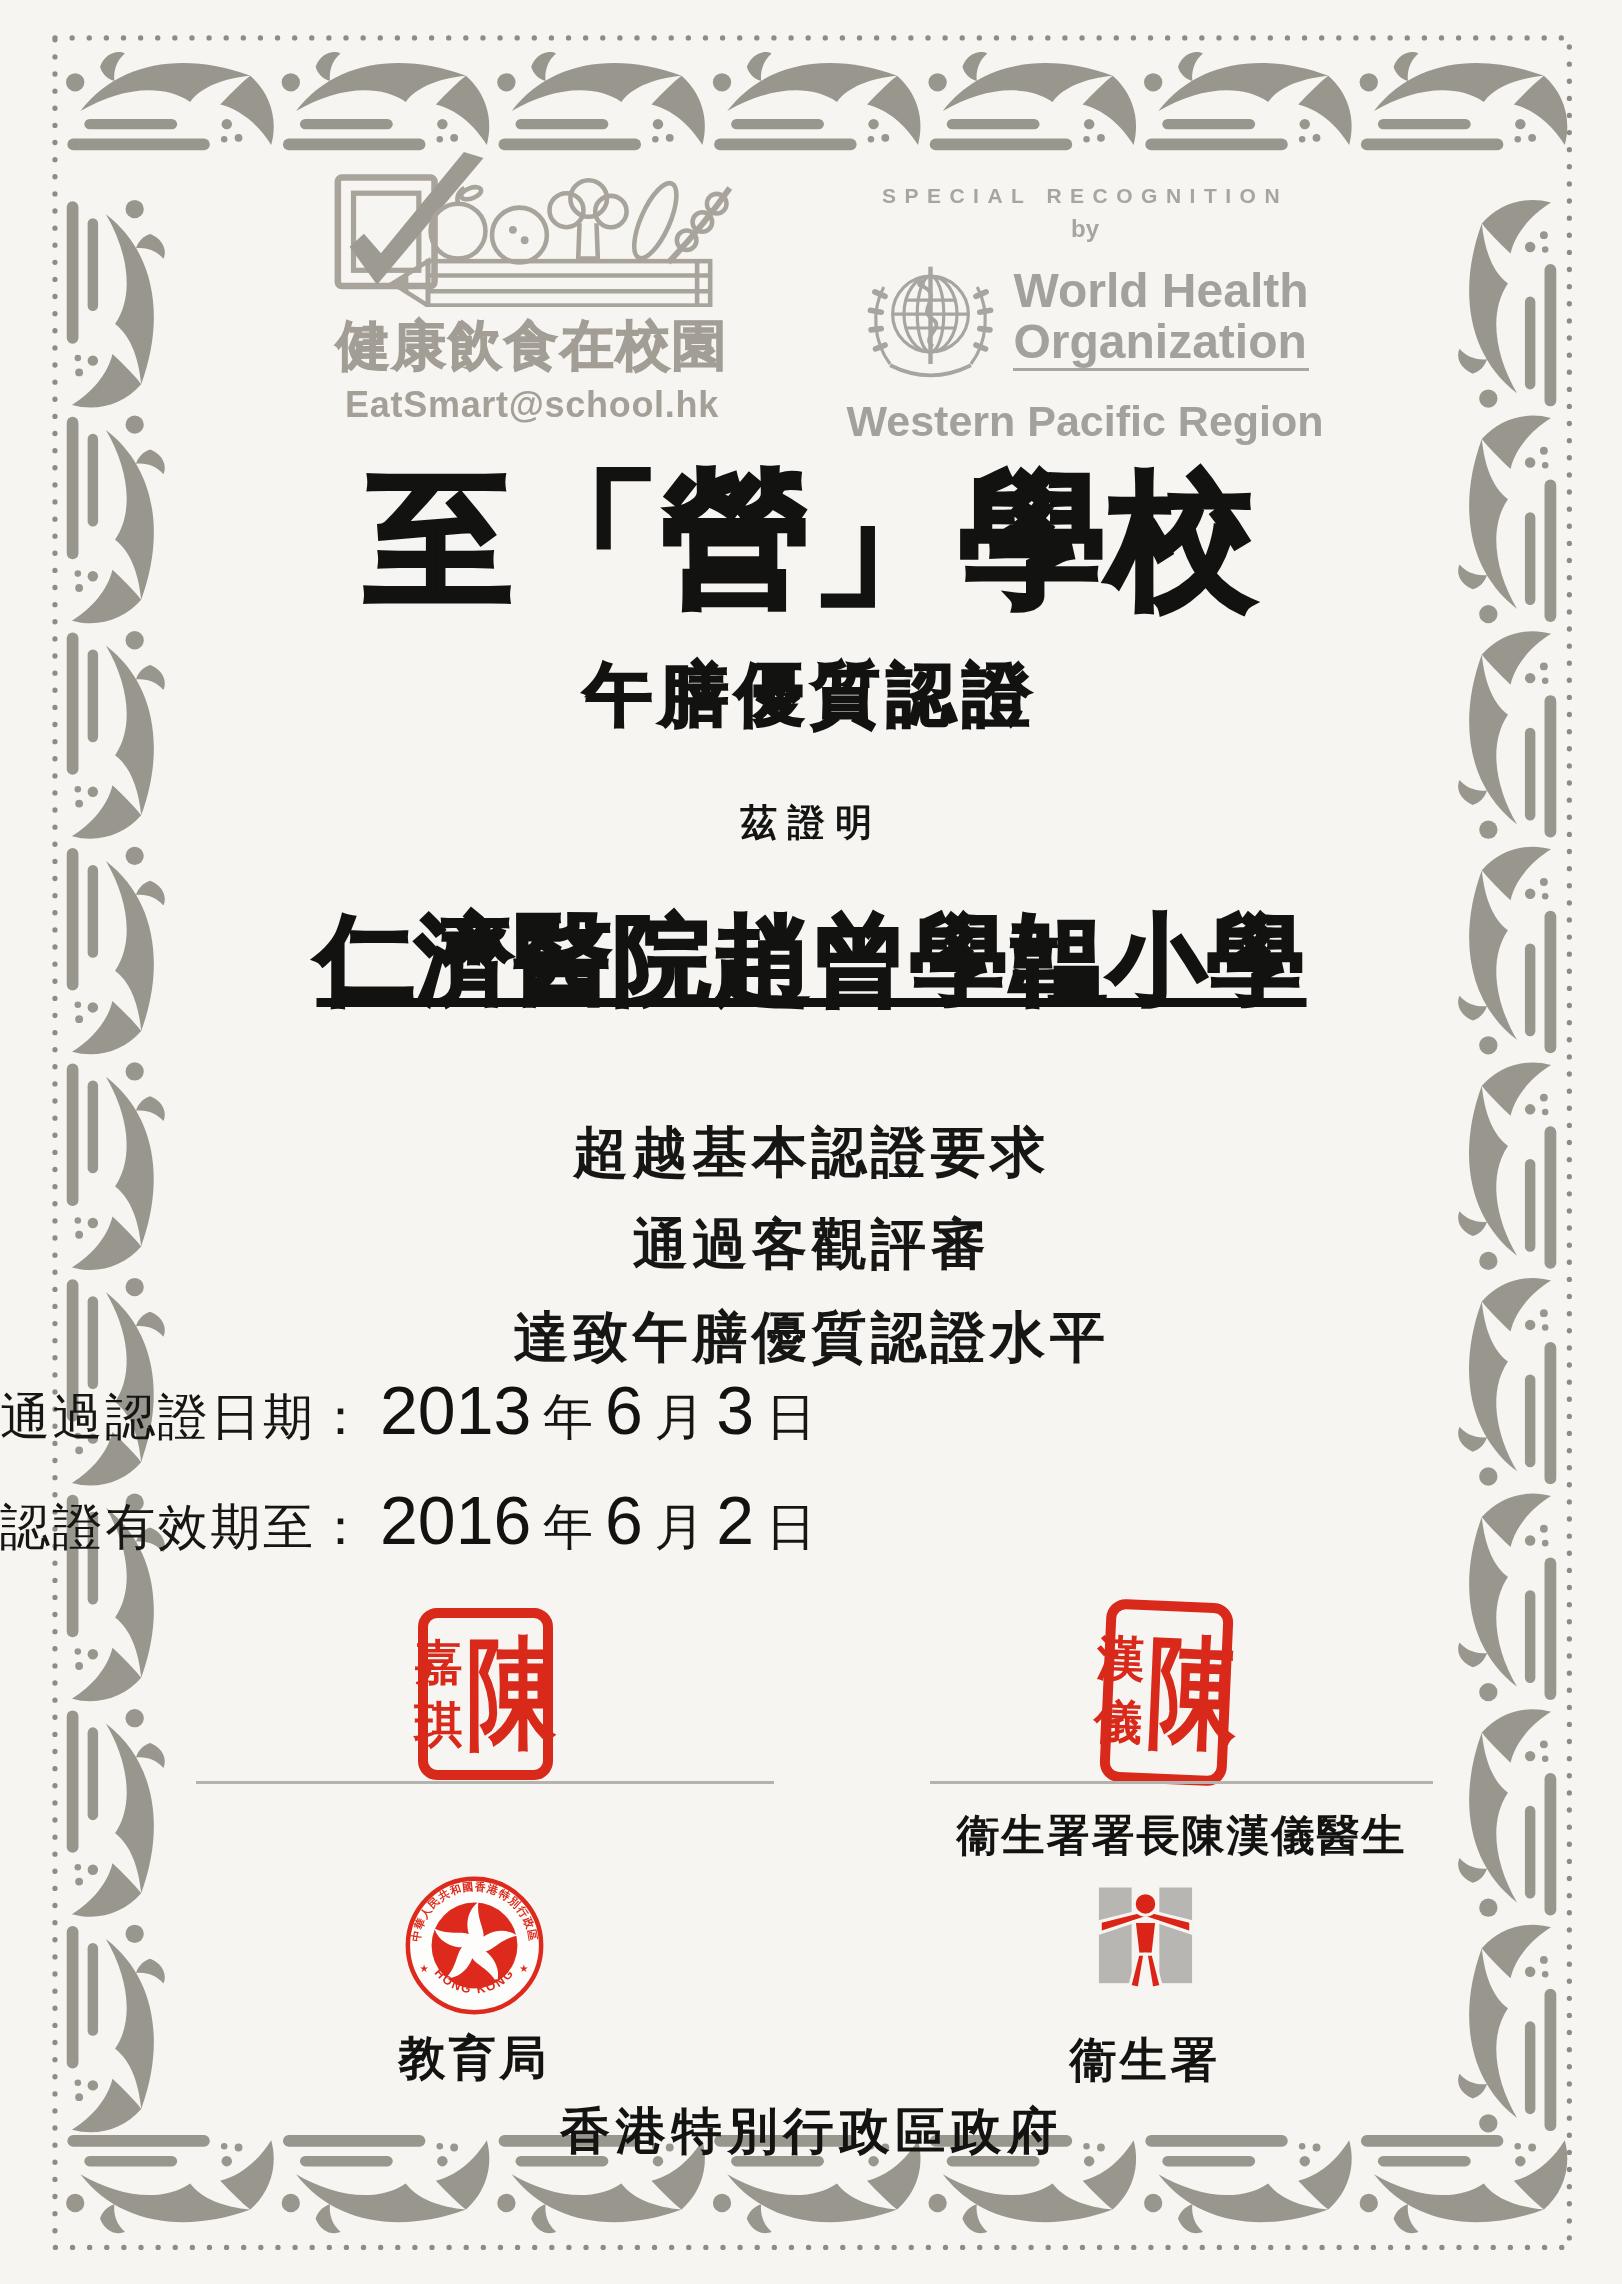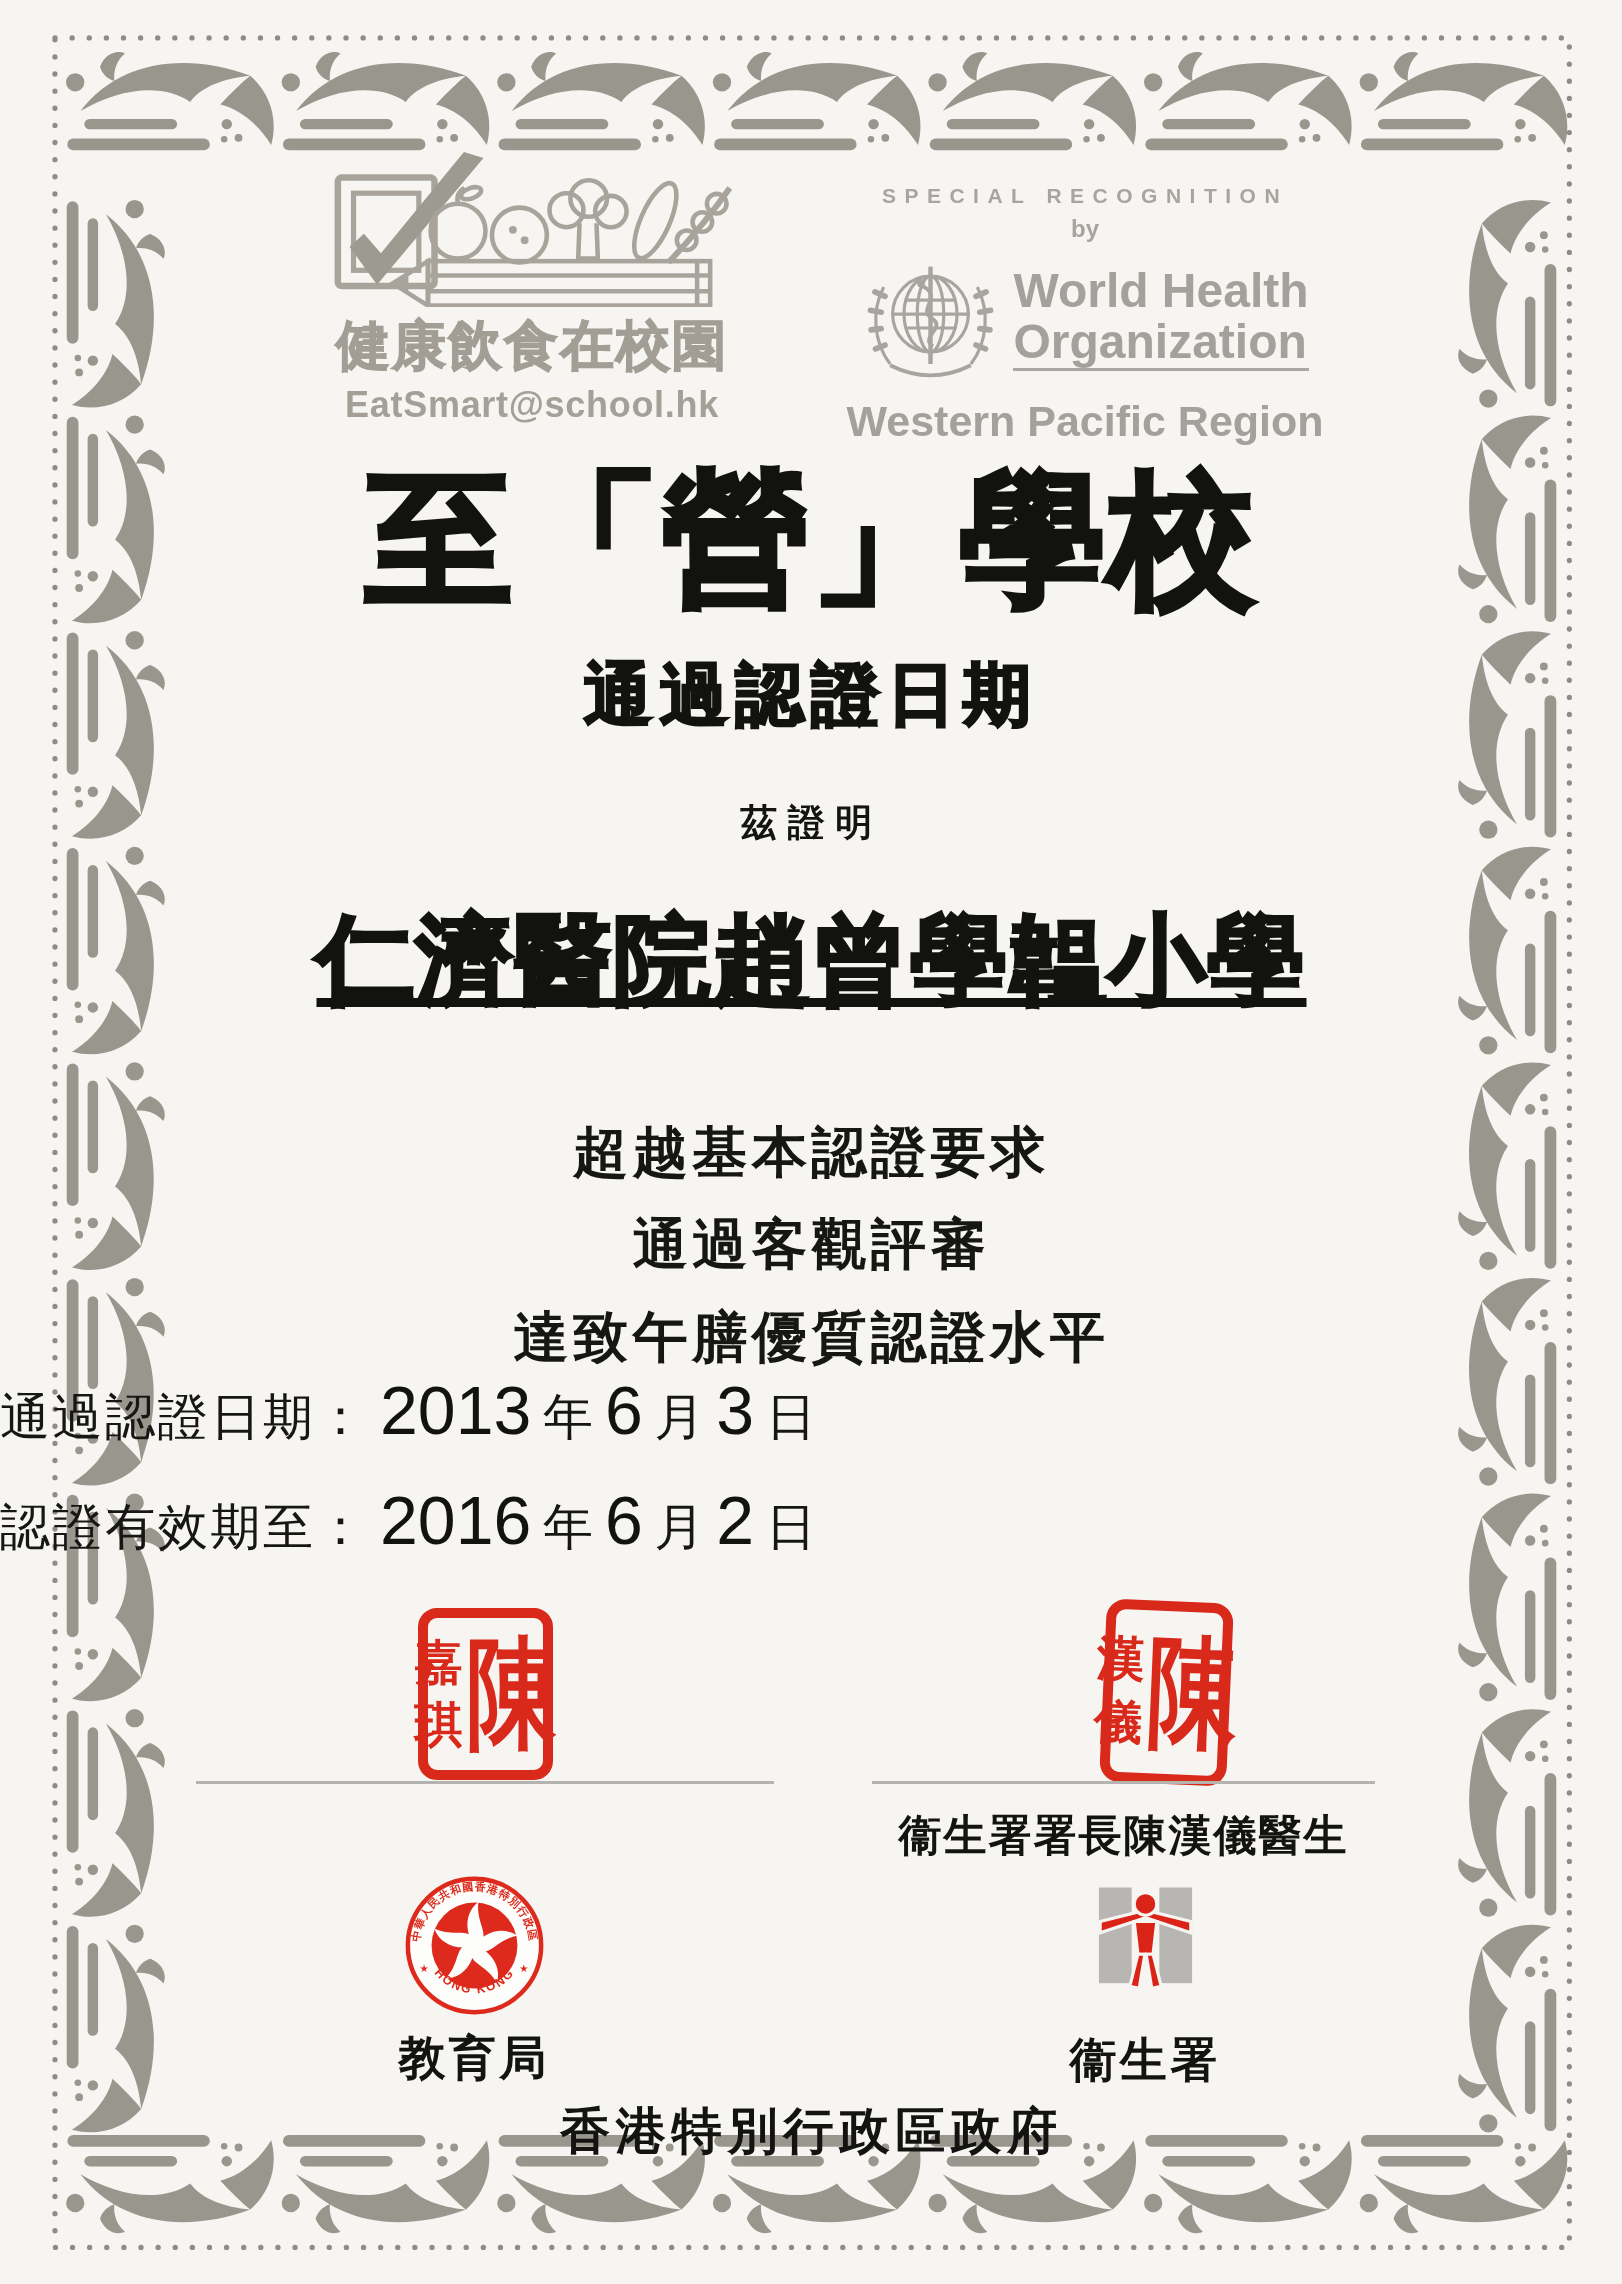--- a/index.html
+++ b/index.html
@@ -41,21 +41,21 @@
   
   .seal{position:absolute;border:10.5px solid #d8291b;border-radius:19.6px;color:#d8291b;
         display:flex;align-items:center;justify-content:center;gap:3.9px;}
   .seal-left{left:418px;top:1608px;width:115px;height:152px;border-radius:19px;}
   .seal-right{left:1103px;top:1601px;width:107px;height:163px;transform:rotate(2.5deg);}
   .seal-col-sm{width:55px;font-size:48px;font-weight:700;line-height:1.3;text-align:center;word-break:break-all;}
   .seal-col-lg{font-size:90px;font-weight:700;transform:scaleY(1.35);}
   
   .sig{position:absolute;text-align:center;}
   .sig-left{left:196px;top:1781px;width:578px;}
-  .sig-right{left:872px;top:1781px;width:503px;text-align:center;}
+  .sig-right{left:930px;top:1781px;width:503px;text-align:center;}
   .sig-line{height:2.6px;background:#b4b3af;}
   .sig-name{margin-top:23.5px;font-size:43px;font-weight:700;letter-spacing:2px;color:#131311;}
   
   .agency{position:absolute;text-align:center;}
   .edb{left:366px;top:1875px;width:216px;}
   .doh{left:1037px;top:1885px;width:216px;}
   .agency svg{margin:0 auto;}
   .agency-label{font-size:47px;font-weight:700;letter-spacing:3.3px;color:#131311;}
   .edb .agency-label{margin-top:10.5px;}
   .doh .agency-label{margin-top:37px;}
@@ -190,21 +190,21 @@
       </svg>
       <div class="who-names">
         <div class="who-l1">World Health</div>
         <div class="who-l2">Organization</div>
       </div>
     </div>
     <div class="who-region">Western Pacific Region</div>
   </div>
 
   <div class="center-text title abs">至「營」學校</div>
-  <div class="center-text subtitle abs">通過認證日期</div>
+  <div class="center-text subtitle abs">午膳優質認證</div>
   <div class="center-text certify abs">茲證明</div>
   <div class="center-text school abs">仁濟醫院趙曾學韞小學</div>
 
   <div class="center-text statements abs">
     <div>超越基本認證要求</div>
     <div>通過客觀評審</div>
     <div>達致午膳優質認證水平</div>
   </div>
 
   <div class="dates">

